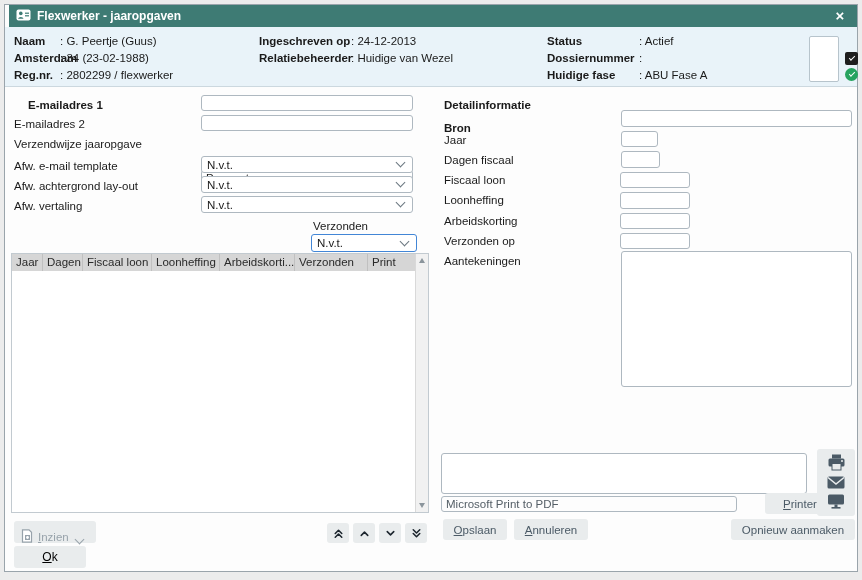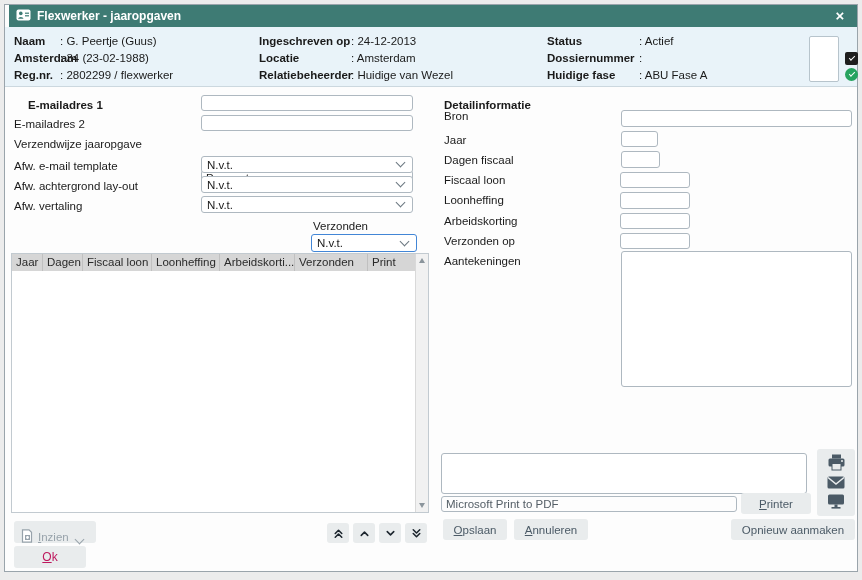--- a/index.html
+++ b/index.html
@@ -137,24 +137,20 @@
           <span class="hlabel">Reg.nr.</span>
           <span>: 2802299 / flexwerker</span>
         </div>
     </div>
     <div class="hcol hcol2">
       <div class="hrow">
           <span class="hlabel">Ingeschreven op</span>
           <span>: 24-12-2013</span>
         </div>
       <div class="hrow">
-          <span class="hlabel">Locatie</span>
-          <span>: Amsterdam</span>
-        </div>
-      <div class="hrow">
           <span class="hlabel">Relatiebeheerder</span>
           <span>: Huidige van Wezel</span>
         </div>
     </div>
     <div class="hcol hcol3">
       <div class="hrow">
           <span class="hlabel">Status</span>
           <span>: Actief</span>
         </div>
       <div class="hrow">
@@ -247,46 +243,46 @@
 
   <button class="btn" style="left:9px; top:516px; width:82px; height:22px; color:#98a3ab; justify-content:flex-start; padding:0 7px; gap:5px;align-items:flex-end;">
     <svg width="12" height="14" viewBox="0 0 12 14">
       <path d="M1.5 0.8 h6.5 l2.5 2.5 v9.9 h-9 z" fill="#fff" stroke="#97a2ab" stroke-width="1.2"></path>
       <rect x="4" y="6" width="5" height="5" fill="#97a2ab"></rect>
       <circle cx="6.5" cy="8.5" r="1.4" fill="#ffffff"></circle>
     </svg>
     <span class="btn-label accel">Inzien</span>
     <span class="chev" style="border-color:#98a3ab; margin-left:2px;"></span>
   </button>
-  <button class="btn" style="left:9px; top:541px; width:72px; height:22px; color:#be185d; font-size:12px;">
+  <button class="btn" style="left:9px; top:541px; width:72px; height:22px; color:#000000; font-size:12px;">
     <span class="btn-label accel">Ok</span>
   </button>
 
   <span class="lbl detail-title" style="left:439px; top:92px;">Detailinformatie</span>
-  <span class="lbl" style="left:439px; top:103px;">Bron</span>
+  <span class="lbl" style="left:439px; top:115px;font-weight:bold;">Bron</span>
   <span class="lbl" style="left:439px; top:127px;">Jaar</span>
   <span class="lbl" style="left:439px; top:147px;">Dagen fiscaal</span>
   <span class="lbl" style="left:439px; top:167px;">Fiscaal loon</span>
   <span class="lbl" style="left:439px; top:187px;">Loonheffing</span>
   <span class="lbl" style="left:439px; top:208px;">Arbeidskorting</span>
   <span class="lbl" style="left:439px; top:228px;">Verzonden op</span>
   <span class="lbl" style="left:439px; top:248px;">Aantekeningen</span>
 
   <input class="txt" style="left: 616px; top: 105px; width: 231px; height: 17px;" value="">
   <input class="txt" style="left: 616px; top: 126px; width: 37px; height: 16px;" value="">
   <input class="txt" style="left: 616px; top: 146px; width: 39px; height: 17px;" value="">
   <input class="txt" style="left: 615px; top: 167px; width: 70px; height: 16px;" value="">
   <input class="txt" style="left: 615px; top: 187px; width: 70px; height: 17px;" value="">
   <input class="txt" style="left: 615px; top: 208px; width: 70px; height: 16px;" value="">
   <input class="txt" style="left: 615px; top: 228px; width: 70px; height: 16px;" value="">
   <textarea class="txt" style="left: 616px; top: 246px; width: 231px; height: 136px; resize: none;"></textarea>
 
   <div class="txt" style="left:436px; top:448px; width:366px; height:41px;"></div>
   <input class="txt printer-name" style="left: 436px; top: 491px; width: 296px; height: 16px;" readonly="" value="Microsoft Print to PDF">
-  <button class="btn" style="left:736px; top:488px; width:70px; height:21px;">
+  <button class="btn" style="left:760px; top:488px; width:70px; height:21px;">
     <span class="btn-label accel">Printer</span>
   </button>
 
   <div class="tools-panel">
     <span>
       <svg width="19" height="17" viewBox="0 0 19 17">
         <rect x="5" y="0.5" width="9" height="4" fill="#4b5a66"></rect>
         <rect x="1.5" y="4.5" width="16" height="8" rx="1.5" fill="#4b5a66"></rect>
         <rect x="5" y="9.5" width="9" height="6.5" fill="#e9eced" stroke="#4b5a66"></rect>
         <circle cx="15" cy="7" r="1" fill="#e9eced"></circle>

